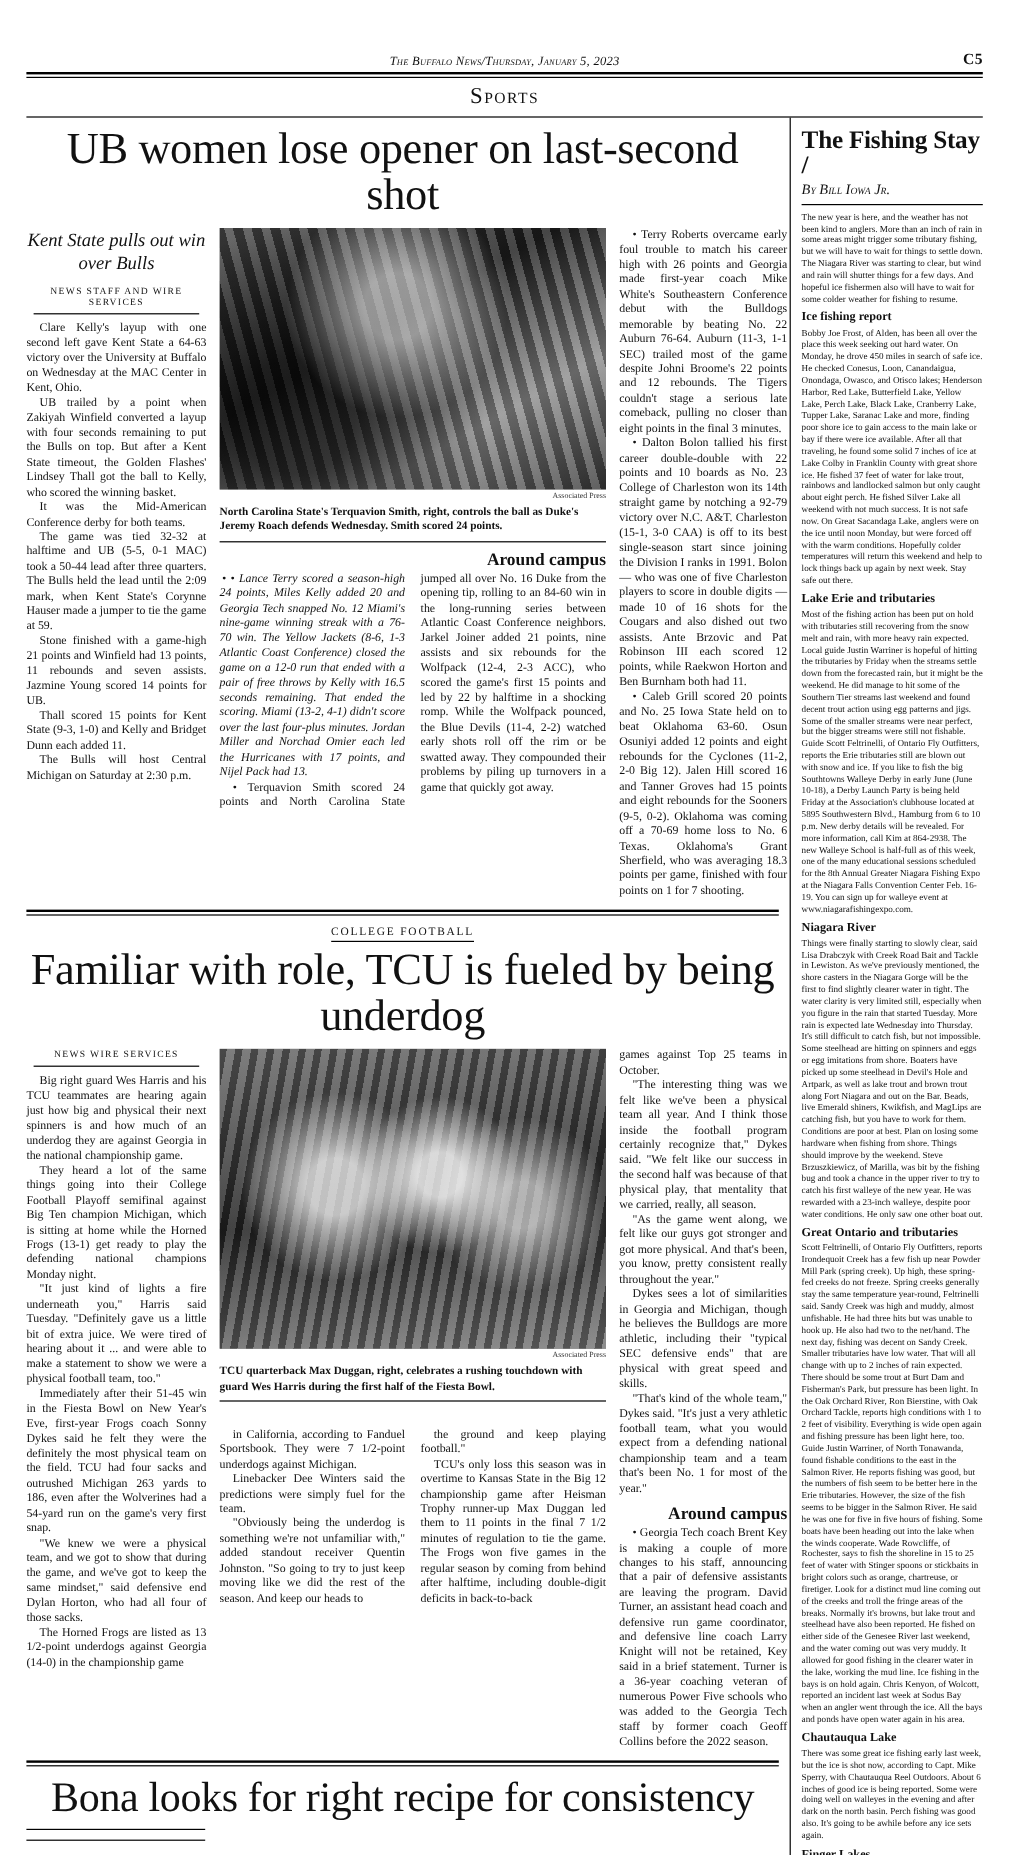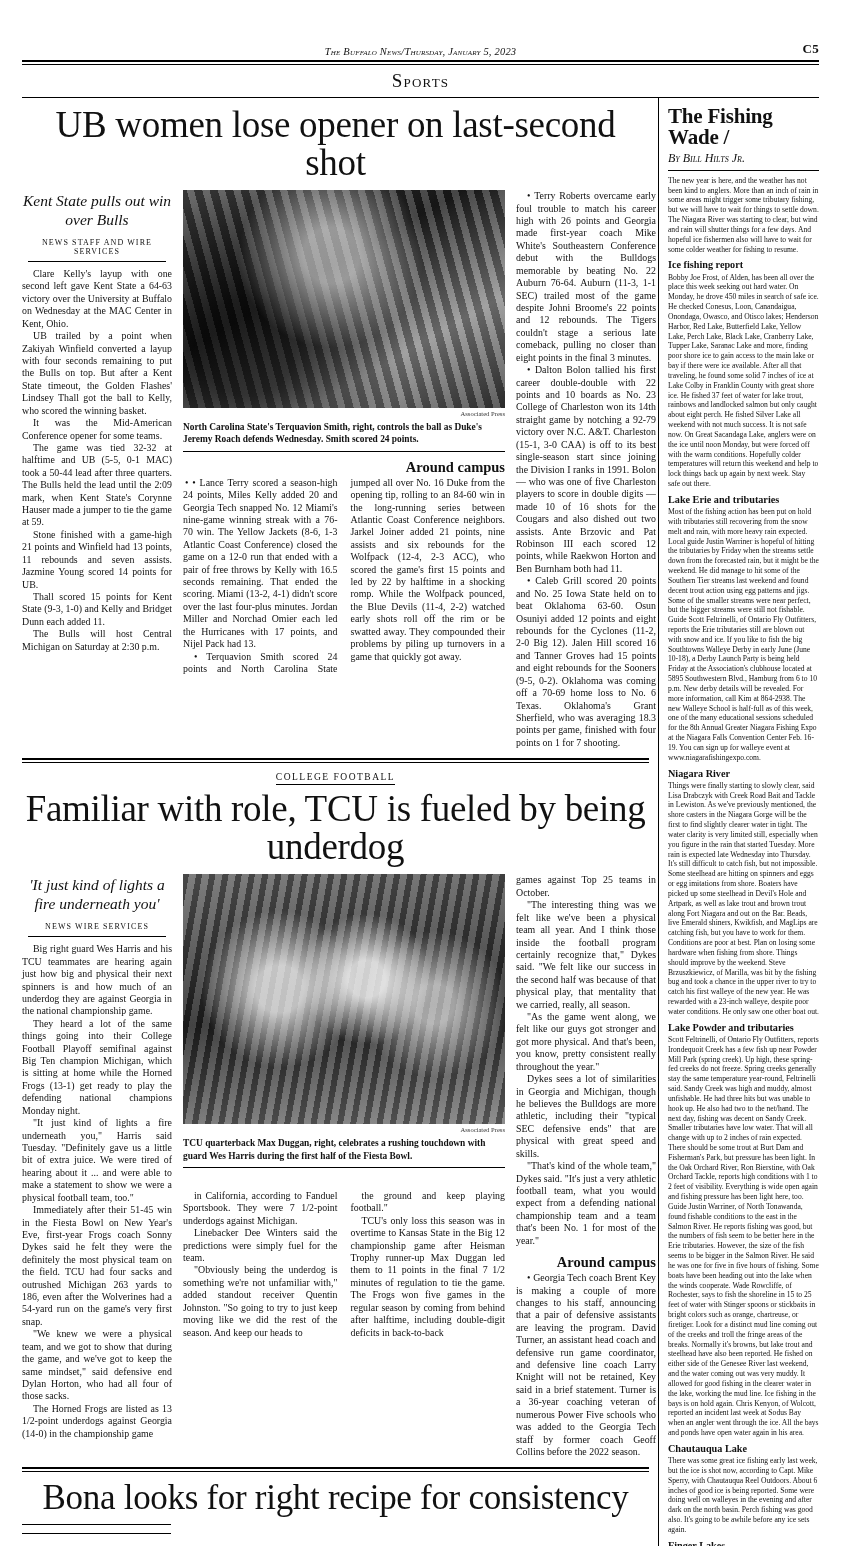--- a/index.html
+++ b/index.html
@@ -182,20 +182,21 @@
     hyphens: auto;
   }
   .cols p {
     margin: 0;
     text-indent: 11px;
   }
   .cols p.noindent { text-indent: 0; }
   .cols p.bullet {
     text-indent: 0;
     padding-left: 9px;
+    font-style: italic;
   }
   .cols p.bullet::before {
     content: "\2022\00a0";
     margin-left: -9px;
   }
 
   .rail-title {
     font-size: 21px;
     font-weight: bold;
     line-height: 1.02;
@@ -265,21 +266,21 @@
       <div>
         <h1 class="headline">UB women lose opener on last-second shot</h1>
 
         <div class="story-flex">
           <div class="col-unit" style="flex:0 0 150px;">
             <div class="deck">Kent State pulls out win over Bulls</div>
             <div class="byline">NEWS STAFF AND WIRE SERVICES</div>
             <div class="cols">
               <p>Clare Kelly's layup with one second left gave Kent State a 64-63 victory over the University at Buffalo on Wednesday at the MAC Center in Kent, Ohio.</p>
               <p>UB trailed by a point when Zakiyah Winfield converted a layup with four seconds remaining to put the Bulls on top. But after a Kent State timeout, the Golden Flashes' Lindsey Thall got the ball to Kelly, who scored the winning basket.</p>
-              <p>It was the Mid-American Conference opener for some teams.</p>
+              <p>It was the Mid-American Conference derby for both teams.</p>
               <p>The game was tied 32-32 at halftime and UB (5-5, 0-1 MAC) took a 50-44 lead after three quarters. The Bulls held the lead until the 2:09 mark, when Kent State's Corynne Hauser made a jumper to tie the game at 59.</p>
               <p>Stone finished with a game-high 21 points and Winfield had 13 points, 11 rebounds and seven assists. Jazmine Young scored 14 points for UB.</p>
               <p>Thall scored 15 points for Kent State (9-3, 1-0) and Kelly and Bridget Dunn each added 11.</p>
               <p>The Bulls will host Central Michigan on Saturday at 2:30 p.m.</p>
             </div>
           </div>
 
           <div class="photo-unit" style="flex:0 0 322px;">
             <div class="photo pb" style="height:218px;"></div>
             <div class="credit">Associated Press</div>
@@ -304,21 +305,20 @@
       <hr class="hr-heavy">
 
       <div>
         <div class="kicker">
           <span>COLLEGE FOOTBALL</span>
         </div>
         <h1 class="headline">Familiar with role, TCU is fueled by being underdog</h1>
 
         <div class="story-flex">
           <div class="col-unit" style="flex:0 0 150px;">
-            <div class="deck">'It just kind of lights a fire underneath you'</div>
             <div class="byline">NEWS WIRE SERVICES</div>
             <div class="cols">
               <p>Big right guard Wes Harris and his TCU teammates are hearing again just how big and physical their next spinners is and how much of an underdog they are against Georgia in the national championship game.</p>
               <p>They heard a lot of the same things going into their College Football Playoff semifinal against Big Ten champion Michigan, which is sitting at home while the Horned Frogs (13-1) get ready to play the defending national champions Monday night.</p>
               <p>"It just kind of lights a fire underneath you," Harris said Tuesday. "Definitely gave us a little bit of extra juice. We were tired of hearing about it ... and were able to make a statement to show we were a physical football team, too."</p>
               <p>Immediately after their 51-45 win in the Fiesta Bowl on New Year's Eve, first-year Frogs coach Sonny Dykes said he felt they were the definitely the most physical team on the field. TCU had four sacks and outrushed Michigan 263 yards to 186, even after the Wolverines had a 54-yard run on the game's very first snap.</p>
               <p>"We knew we were a physical team, and we got to show that during the game, and we've got to keep the same mindset," said defensive end Dylan Horton, who had all four of those sacks.</p>
               <p>The Horned Frogs are listed as 13 1/2-point underdogs against Georgia (14-0) in the championship game</p>
             </div>
           </div>
@@ -372,38 +372,38 @@
             
           </div>
           <div class="col-unit">
             
           </div>
         </div>
       </div>
     </div>
 
     <div class="right-rail">
-      <div class="rail-title">The Fishing Wade /</div>
-      <div class="rail-byline">By Bill Hilts Jr.</div>
+      <div class="rail-title">The Fishing Stay /</div>
+      <div class="rail-byline">By Bill Iowa Jr.</div>
       <div class="rail-body">
         <p>The new year is here, and the weather has not been kind to anglers. More than an inch of rain in some areas might trigger some tributary fishing, but we will have to wait for things to settle down. The Niagara River was starting to clear, but wind and rain will shutter things for a few days. And hopeful ice fishermen also will have to wait for some colder weather for fishing to resume.</p>
 
         <h3>Ice fishing report</h3>
         <p>Bobby Joe Frost, of Alden, has been all over the place this week seeking out hard water. On Monday, he drove 450 miles in search of safe ice. He checked Conesus, Loon, Canandaigua, Onondaga, Owasco, and Otisco lakes; Henderson Harbor, Red Lake, Butterfield Lake, Yellow Lake, Perch Lake, Black Lake, Cranberry Lake, Tupper Lake, Saranac Lake and more, finding poor shore ice to gain access to the main lake or bay if there were ice available. After all that traveling, he found some solid 7 inches of ice at Lake Colby in Franklin County with great shore ice. He fished 37 feet of water for lake trout, rainbows and landlocked salmon but only caught about eight perch. He fished Silver Lake all weekend with not much success. It is not safe now. On Great Sacandaga Lake, anglers were on the ice until noon Monday, but were forced off with the warm conditions. Hopefully colder temperatures will return this weekend and help to lock things back up again by next week. Stay safe out there.</p>
 
         <h3>Lake Erie and tributaries</h3>
         <p>Most of the fishing action has been put on hold with tributaries still recovering from the snow melt and rain, with more heavy rain expected. Local guide Justin Warriner is hopeful of hitting the tributaries by Friday when the streams settle down from the forecasted rain, but it might be the weekend. He did manage to hit some of the Southern Tier streams last weekend and found decent trout action using egg patterns and jigs. Some of the smaller streams were near perfect, but the bigger streams were still not fishable. Guide Scott Feltrinelli, of Ontario Fly Outfitters, reports the Erie tributaries still are blown out with snow and ice.
 If you like to fish the big Southtowns Walleye Derby in early June (June 10-18), a Derby Launch Party is being held Friday at the Association's clubhouse located at 5895 Southwestern Blvd., Hamburg from 6 to 10 p.m. New derby details will be revealed. For more information, call Kim at 864-2938.
 The new Walleye School is half-full as of this week, one of the many educational sessions scheduled for the 8th Annual Greater Niagara Fishing Expo at the Niagara Falls Convention Center Feb. 16-19. You can sign up for walleye event at www.niagarafishingexpo.com.</p>
 
         <h3>Niagara River</h3>
         <p>Things were finally starting to slowly clear, said Lisa Drabczyk with Creek Road Bait and Tackle in Lewiston. As we've previously mentioned, the shore casters in the Niagara Gorge will be the first to find slightly clearer water in tight. The water clarity is very limited still, especially when you figure in the rain that started Tuesday. More rain is expected late Wednesday into Thursday. It's still difficult to catch fish, but not impossible. Some steelhead are hitting on spinners and eggs or egg imitations from shore. Boaters have picked up some steelhead in Devil's Hole and Artpark, as well as lake trout and brown trout along Fort Niagara and out on the Bar. Beads, live Emerald shiners, Kwikfish, and MagLips are catching fish, but you have to work for them. Conditions are poor at best. Plan on losing some hardware when fishing from shore. Things should improve by the weekend.
 Steve Brzuszkiewicz, of Marilla, was bit by the fishing bug and took a chance in the upper river to try to catch his first walleye of the new year. He was rewarded with a 23-inch walleye, despite poor water conditions. He only saw one other boat out.</p>
 
-        <h3>Lake Powder and tributaries</h3>
+        <h3>Great Ontario and tributaries</h3>
         <p>Scott Feltrinelli, of Ontario Fly Outfitters, reports Irondequoit Creek has a few fish up near Powder Mill Park (spring creek). Up high, these spring-fed creeks do not freeze. Spring creeks generally stay the same temperature year-round, Feltrinelli said. Sandy Creek was high and muddy, almost unfishable. He had three hits but was unable to hook up. He also had two to the net/hand. The next day, fishing was decent on Sandy Creek. Smaller tributaries have low water. That will all change with up to 2 inches of rain expected. There should be some trout at Burt Dam and Fisherman's Park, but pressure has been light. In the Oak Orchard River, Ron Bierstine, with Oak Orchard Tackle, reports high conditions with 1 to 2 feet of visibility. Everything is wide open again and fishing pressure has been light here, too.
 Guide Justin Warriner, of North Tonawanda, found fishable conditions to the east in the Salmon River. He reports fishing was good, but the numbers of fish seem to be better here in the Erie tributaries. However, the size of the fish seems to be bigger in the Salmon River. He said he was one for five in five hours of fishing.
 Some boats have been heading out into the lake when the winds cooperate. Wade Rowcliffe, of Rochester, says to fish the shoreline in 15 to 25 feet of water with Stinger spoons or stickbaits in bright colors such as orange, chartreuse, or firetiger. Look for a distinct mud line coming out of the creeks and troll the fringe areas of the breaks. Normally it's browns, but lake trout and steelhead have also been reported. He fished on either side of the Genesee River last weekend, and the water coming out was very muddy. It allowed for good fishing in the clearer water in the lake, working the mud line.
 Ice fishing in the bays is on hold again. Chris Kenyon, of Wolcott, reported an incident last week at Sodus Bay when an angler went through the ice. All the bays and ponds have open water again in his area.</p>
 
         <h3>Chautauqua Lake</h3>
         <p>There was some great ice fishing early last week, but the ice is shot now, according to Capt. Mike Sperry, with Chautauqua Reel Outdoors. About 6 inches of good ice is being reported. Some were doing well on walleyes in the evening and after dark on the north basin. Perch fishing was good also. It's going to be awhile before any ice sets again.</p>
 
         <h3>Finger Lakes</h3>
 

